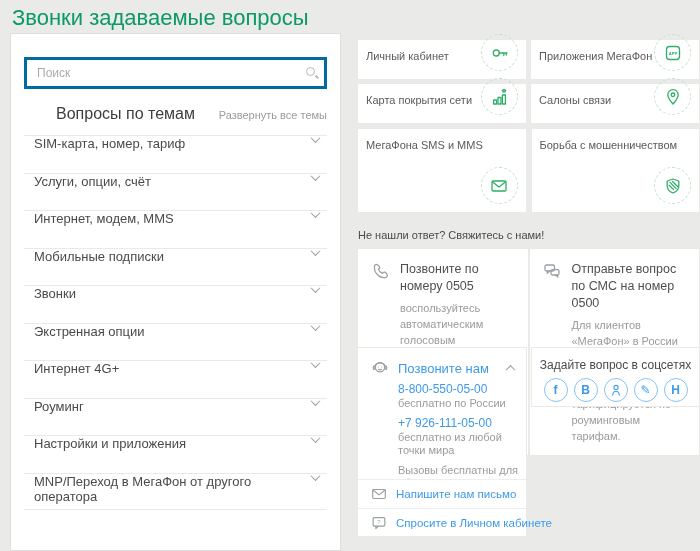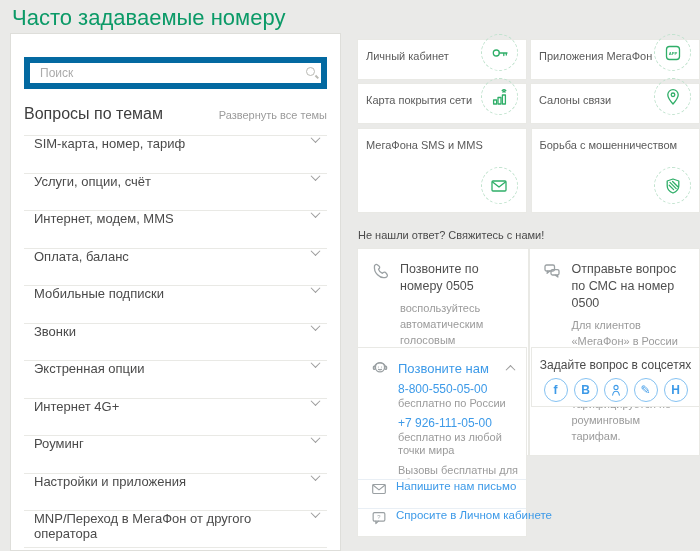--- a/index.html
+++ b/index.html
@@ -10,30 +10,30 @@
     font-family:"Liberation Sans", sans-serif;
     color:#4a4a4a;
   }
   
   .page-title { position:absolute; left:12px; top:5px; font-size:22px; font-weight:400; color:#0b9a67; }
 
   
   .left-panel { position:absolute; left:10px; top:33px; width:331px; height:518px;
     background:#fff; border:1px solid #dededa; padding:0 13px; }
   .search-box { position:relative; margin-top:23px; }
-  .search-box input { width:100%; height:32px; border:6px solid #0369a1; background:#fff;
+  .search-box input { width:100%; height:32px; border:3px solid #0369a1; background:#fff;
     font-family:"Liberation Sans",sans-serif; font-size:12px; color:#555; padding:0 30px 0 10px; outline:none; }
   .search-box input::placeholder { color:#ababab; }
   .mag { position:absolute; right:8px; top:9px; width:14px; height:14px; cursor:pointer; }
   .mag::before { content:""; position:absolute; left:1px; top:1px; width:7px; height:7px;
     border:1.4px solid #b9b9b3; border-radius:50%; }
   .mag::after { content:""; position:absolute; left:10px; top:10px; width:4px; height:1.6px;
     background:#b9b9b3; transform:rotate(45deg); }
   .topics-head { margin-top:16px; height:20px; display:flex; justify-content:space-between; align-items:baseline; }
-  .topics-head h2 { font-size:16px; font-weight:400; color:#3d3d3d; }
+  .topics-head h2 { font-size:16px; font-weight:400; color:#3d3d3d;margin-left:32px; }
   .expand-all { font-size:11px; color:#9b9b9b; text-decoration:none; cursor:pointer; }
   .topic-list { margin-top:10px; }
   .topic-item { height:37.5px; display:flex; align-items:flex-start; justify-content:space-between;
     border-top:1px solid #e9e9e5; padding:0 8px 0 10px; font-size:13px; color:#4a4a4a; cursor:pointer; }
   .topic-item:last-child { border-bottom:1px solid #e9e9e5; }
   .chev { width:7px; height:7px; border-right:1.3px solid #9b9b9b; border-bottom:1.3px solid #9b9b9b; display:inline-block; flex-shrink:0; }
   .chev.down { transform:rotate(45deg) translate(-1px,-1px); }
   .chev.up { transform:rotate(225deg) translate(-1px,-1px); }
 
   
@@ -69,40 +69,40 @@
   .callus { height:131px; overflow:hidden; padding:10px 12px 0 12px; }
   .callus-head { display:flex; align-items:center; height:20px; cursor:pointer; }
   .callus-head .hicon { flex-shrink:0; margin-right:8px; }
   .callus-title { font-size:13px; color:#3d9ae8; text-decoration:none; }
   .callus-head .chev { margin-left:auto; }
   .callus-body { margin-left:28px; }
   .phone { display:block; font-size:12px; line-height:13px; color:#3d9ae8; text-decoration:none; margin-top:5px; }
   .phone.second { margin-top:6px; }
   .pnote { font-size:11px; line-height:13.5px; color:#9b9b9b; margin-top:1px; }
   .para { margin-top:6px; width:124px; }
-  .linkrow { display:flex; padding:0 12px; border-top:1px solid #e9eff5; cursor:pointer; }
+  .linkrow { display:flex; align-items:center; padding:0 12px; border-top:1px solid #e9eff5; cursor:pointer; }
   .linkrow.r1 { height:29px; }
   .linkrow.r2 { height:28px; }
   .linkrow .licon { flex-shrink:0; margin-right:8px; display:flex; }
   .linkrow a { font-size:11.5px; color:#3d9ae8; text-decoration:none; white-space:nowrap; }
 
   
   .social-card { position:absolute; left:531px; top:347px; width:169px; height:60px;
     background:#fff; border:1px solid #e9e9e5; text-align:center; }
   .social-heading { margin-top:10px; font-size:12px; color:#4a4a4a;text-align:center; }
   .social-icons { margin-top:6px; display:flex; justify-content:center; gap:6px; }
   .soc { width:24px; height:24px; border:1px solid #85c2f2; border-radius:50%;
     display:flex; align-items:center; justify-content:center;
     color:#3d9ae8; font-weight:bold; font-size:12px; cursor:pointer; }
   .soc .pen { font-weight:normal; font-size:12px; }
 </style>
 </head>
 <body>
 
-<h1 class="page-title">Часто задаваемые номеру</h1>
+<h1 class="page-title">Звонки задаваемые вопросы</h1>
 
 <div class="left-panel">
   <div class="search-box">
     <input type="text" placeholder="Поиск" style="">
     <span class="mag"></span>
   </div>
   <div class="topics-head">
     <h2>Вопросы по темам</h2>
     <a class="expand-all">Развернуть все темы</a>
   </div>
@@ -110,24 +110,20 @@
     <div class="topic-item">
         <span>SIM-карта, номер, тариф</span>
         <i class="chev down"></i>
       </div>
     <div class="topic-item">
         <span>Услуги, опции, счёт</span>
         <i class="chev down"></i>
       </div>
     <div class="topic-item">
         <span>Интернет, модем, MMS</span>
-        <i class="chev down"></i>
-      </div>
-    <div class="topic-item">
-        <span>Оплата, баланс</span>
         <i class="chev down"></i>
       </div>
     <div class="topic-item">
         <span>Мобильные подписки</span>
         <i class="chev down"></i>
       </div>
     <div class="topic-item">
         <span>Звонки</span>
         <i class="chev down"></i>
       </div>

